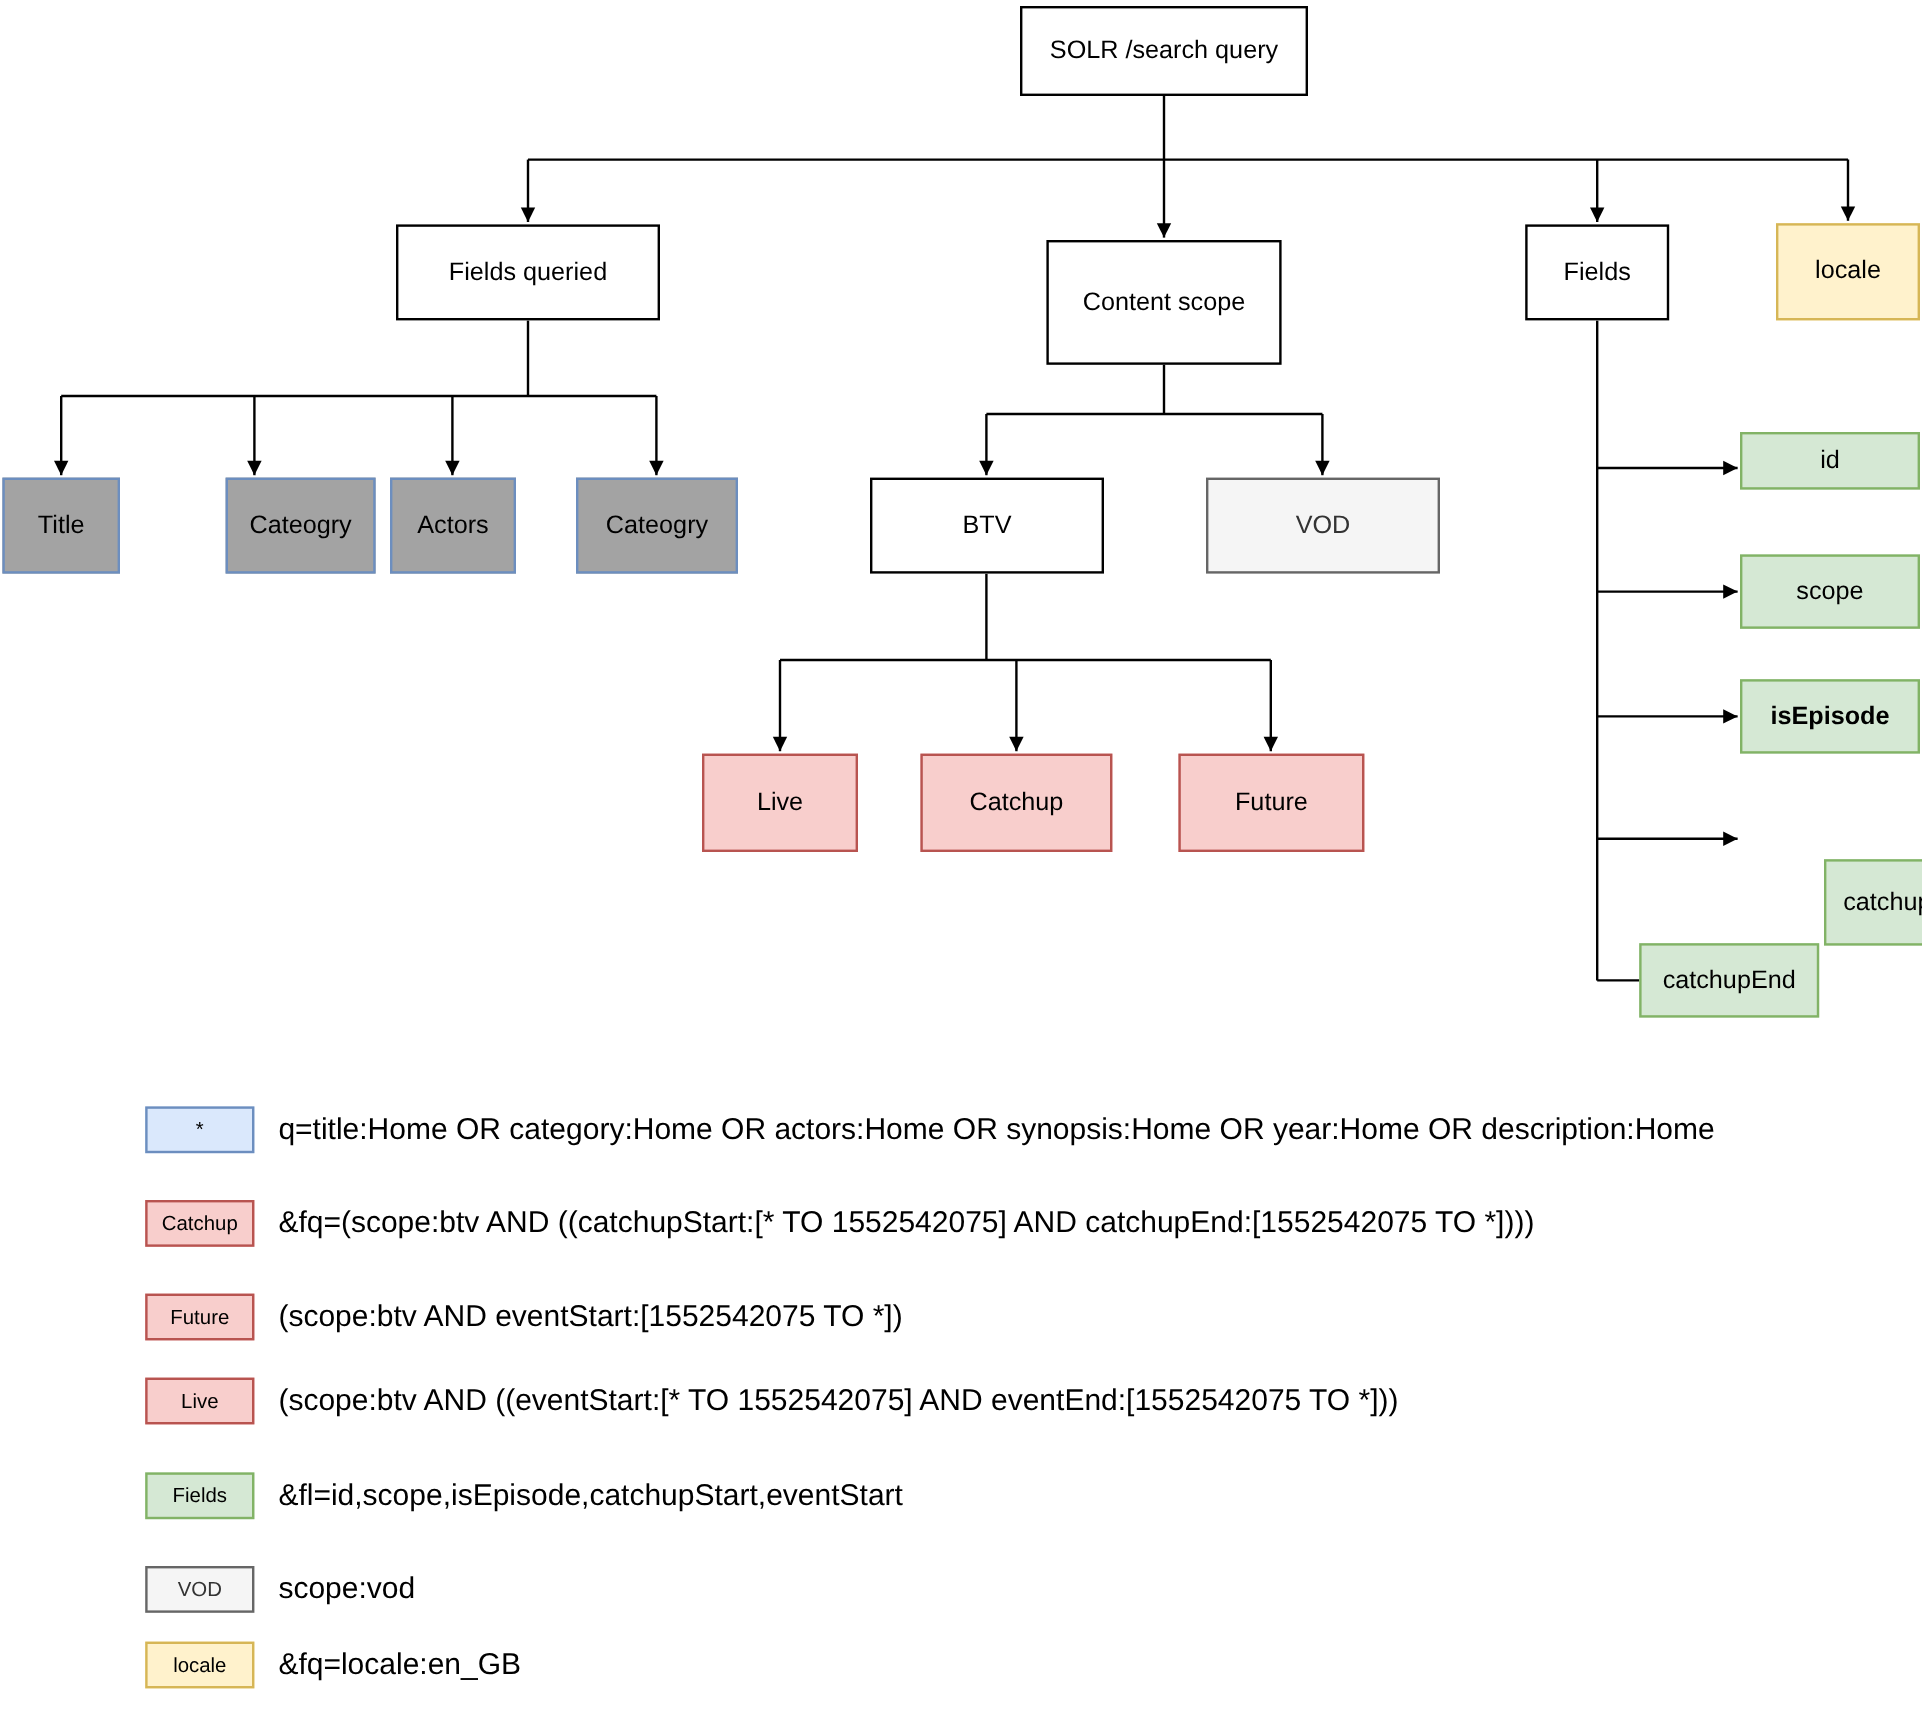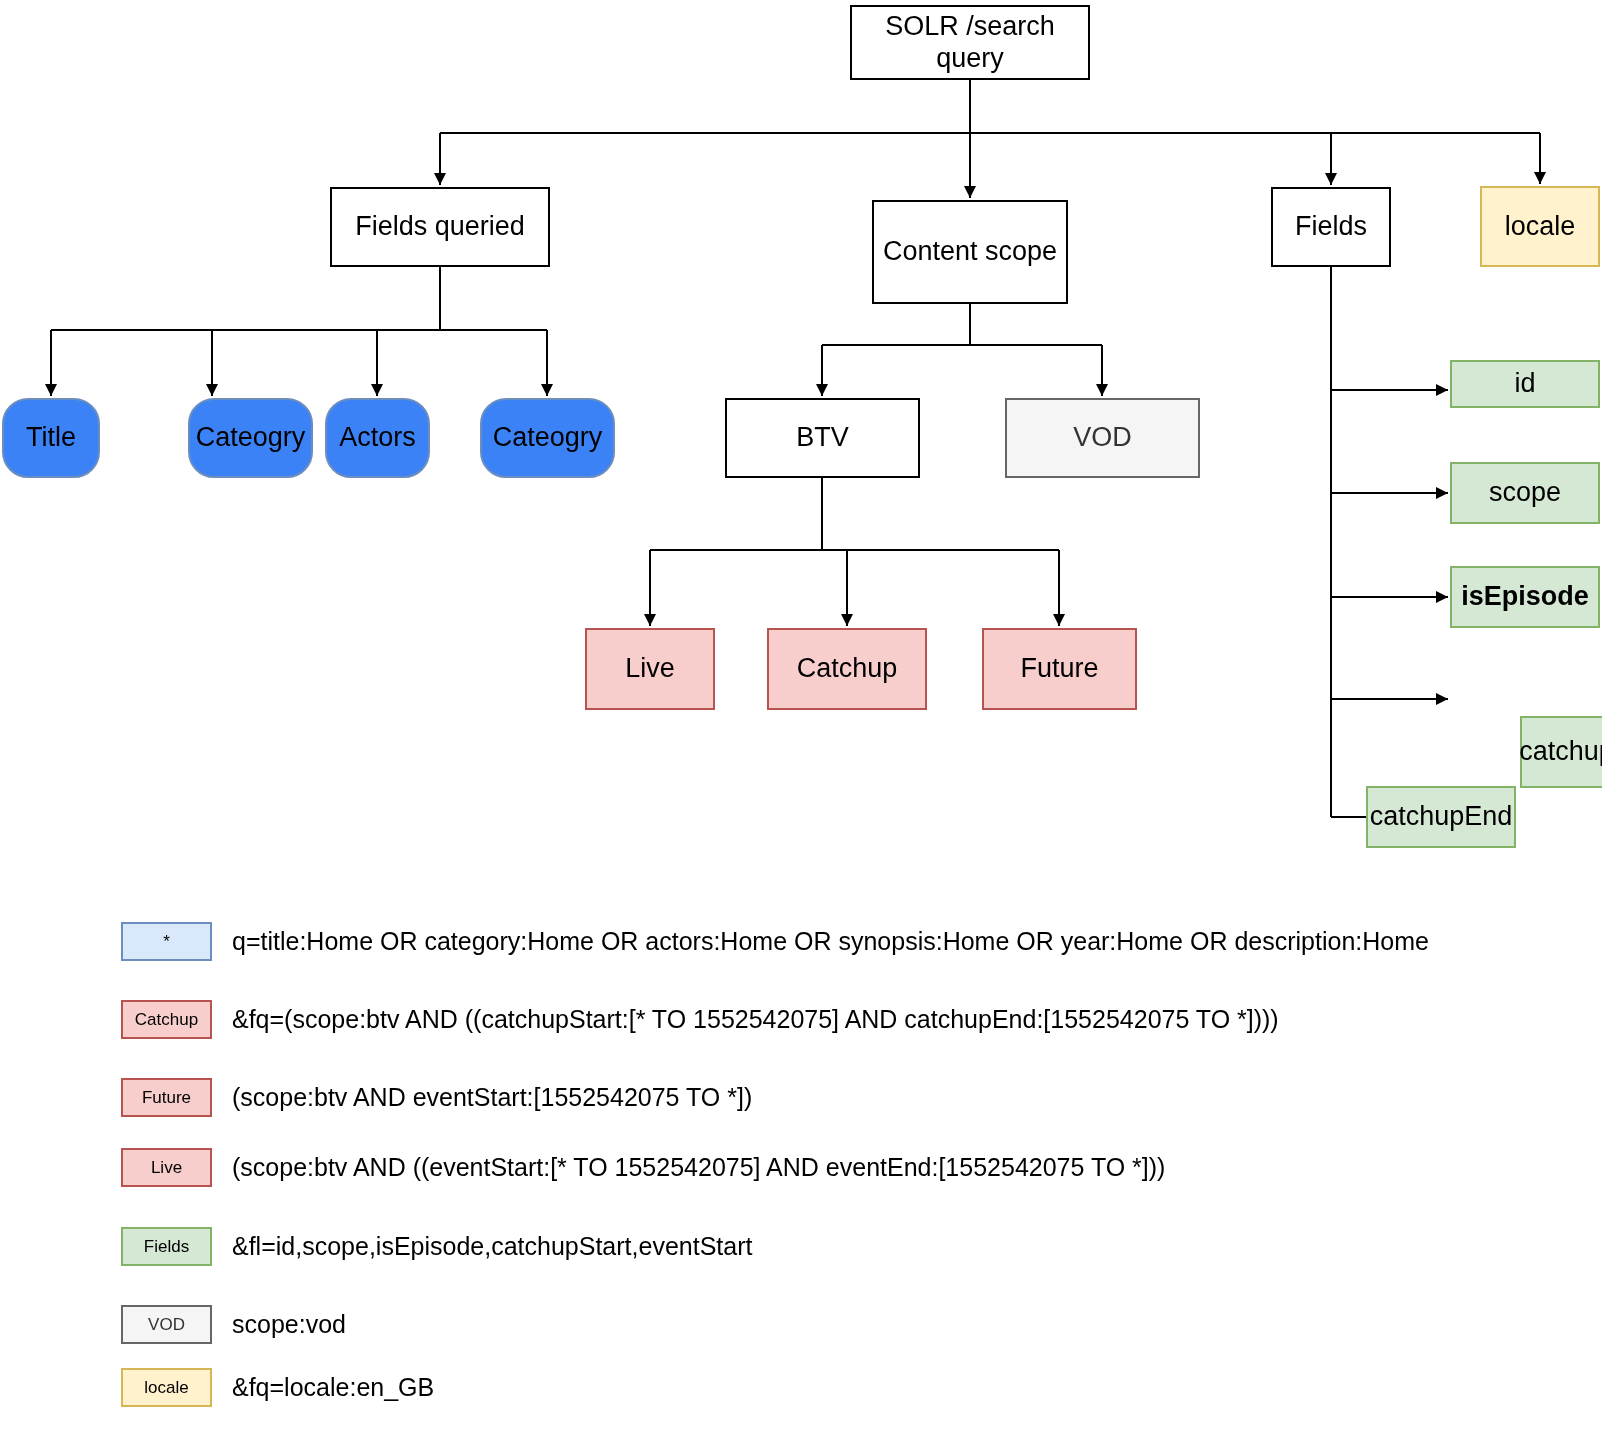--- a/index.html
+++ b/index.html
@@ -12,28 +12,28 @@
     overflow: hidden;
   }
   #edges { position: absolute; left: 0; top: 0; width: 1602px; height: 1436px; }
 
   .node {
     position: absolute;
     display: flex;
     align-items: center;
     justify-content: center;
     text-align: center;
-    font-size: 27px;
+    font-size: 21px;
     color: #000000;
     background: #ffffff;
     border: 2px solid #000000;
     box-sizing: border-box;
     line-height: 1.15;
   }
-  .node.blue   { background: #3b82f6; border-color: #6c8ebf; border-radius: 26px; }
+  .node.blue   { background: #a3a3a3; border-color: #6c8ebf; }
   .node.red    { background: #f8cecc; border-color: #b85450; }
   .node.green  { background: #d5e8d4; border-color: #82b366; }
   .node.yellow { background: #fff2cc; border-color: #d6b656; }
   .node.gray   { background: #f5f5f5; border-color: #666666; color: #333333; }
 
   .legend-row { position: absolute; left: 121px; height: 39px; display: flex; align-items: center; }
   .legend-box {
     width: 91px; height: 39px;
     display: flex; align-items: center; justify-content: center;
     font-size: 17px;

